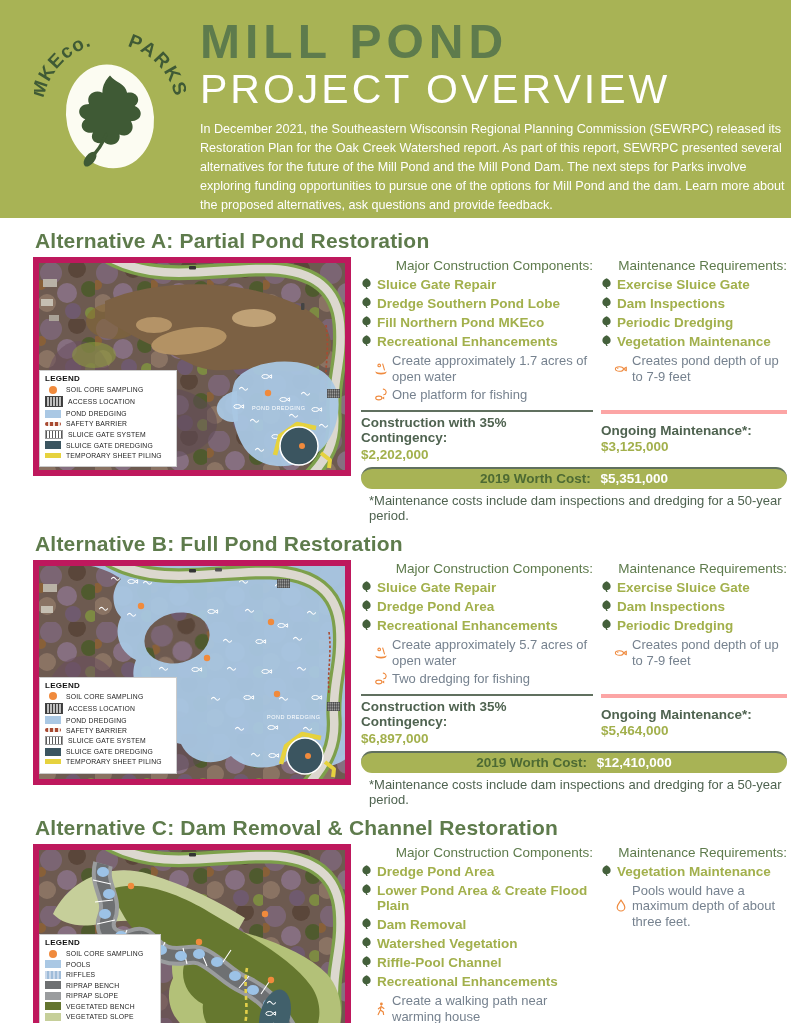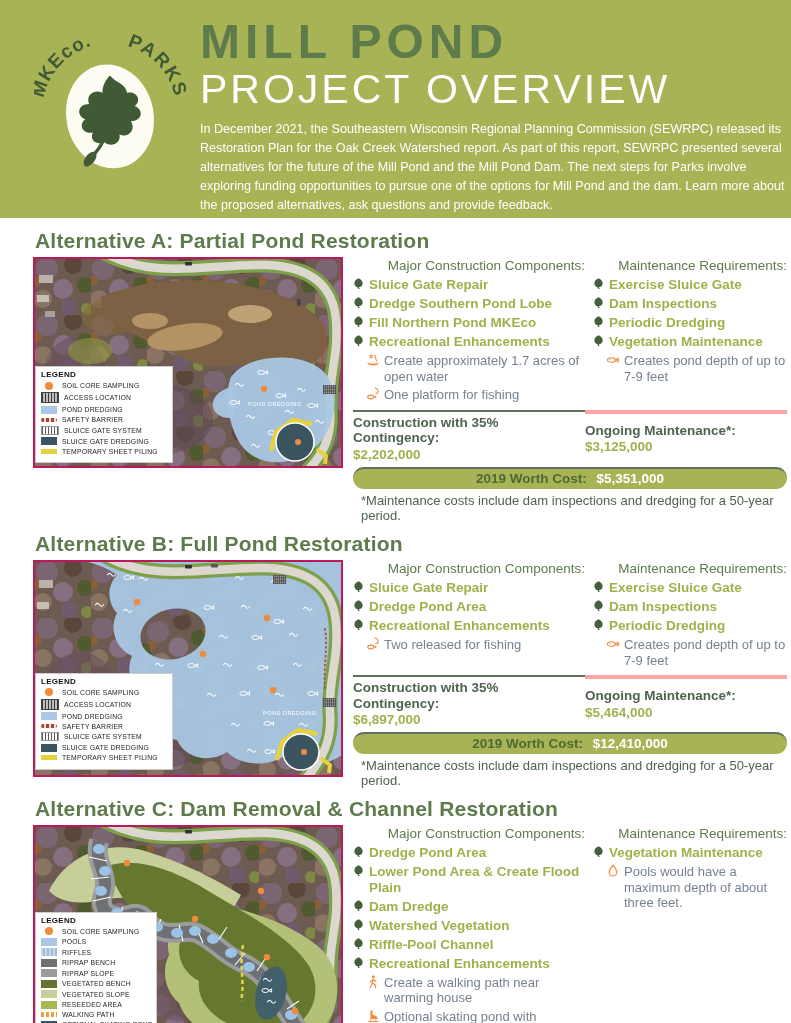--- a/index.html
+++ b/index.html
@@ -16,21 +16,21 @@
   .title1{ font-size:48px; font-weight:bold; color:#5e7b4c; letter-spacing:5px; line-height:1.02; }
   .title2{ font-size:41px; font-weight:normal; color:#ffffff; letter-spacing:3px; line-height:1.08; }
   .intro{ color:#ffffff; font-size:12.6px; line-height:1.5; width:600px; margin-top:9px; }
 
   
   .main{ padding:2px 4px 0 33px; }
   .section{ margin-bottom:7px; }
   .section-heading{ font-size:21px; font-weight:bold; color:#5e7b4c; margin:9px 0 4px 2px; letter-spacing:0.2px; }
   .section-body{ display:flex; gap:10px; align-items:stretch; }
 
-  .map-wrap{ position:relative; flex:none; width:306px; border:2px solid #be185d; }
+  .map-wrap{ position:relative; flex:none; width:306px; border:6px solid #be185d; }
   .map-wrap svg{ display:block; }
 
   .legend-box{ position:absolute; left:0; background:#ffffff; border:1px solid #cccccc;
     padding:3px 7px 5px 5px; width:138px; box-sizing:border-box; }
   .legend-box.narrow{ width:122px; }
   .legend-title{ font-size:8px; font-weight:bold; color:#111; letter-spacing:0.3px; margin-bottom:2px; }
   .lg-row{ display:flex; align-items:center; gap:5px; margin:2.5px 0; }
   .lg-label{ font-size:6.8px; color:#1c1c1c; letter-spacing:0.2px; white-space:nowrap; }
   .sw{ width:16px; height:8px; flex:none; display:inline-block; }
   .sw-dot{ width:8px; height:8px; border-radius:50%; background:#f08a3c; margin:0 4px; }
@@ -49,26 +49,26 @@
   .sw-walking{ height:5px; background:repeating-linear-gradient(90deg,#e8a23c 0 3px,#ffffff 3px 5px); }
 
   .right-col{ flex:1; display:flex; flex-direction:column; min-width:0; }
   .cols{ display:flex; gap:8px; }
   .col-construction{ width:232px; flex:none; }
   .col-maintenance{ flex:1; }
   .col-heading{ font-size:13.5px; font-weight:normal; color:#5e7b4c; margin:1px 0 4px;text-align:right; }
   .bullet{ display:flex; gap:5px; margin:3.5px 0; align-items:flex-start; }
   .leaf{ width:11px; height:11px; flex:none; margin-top:1px; }
   .bullet-text{ font-size:13.5px; font-weight:bold; color:#a2b04c; line-height:1.15; }
-  .sub-item{ display:flex; gap:4px; margin:3px 0 3px 13px; align-items:flex-start; }
+  .sub-item{ display:flex; gap:4px; margin:3px 0 3px 13px; align-items:center; }
   .sub-icon{ width:14px; height:14px; flex:none; margin-top:0px; }
   .sub-text{ font-size:13px; color:#76828f; line-height:1.2; }
 
   .cost-block{ margin-top:auto; padding-top:4px; }
-  .cost-row{ display:flex; gap:0; }
+  .cost-row{ display:flex; gap:8px; }
   .cost-cell-a{ width:232px; flex:none; border-top:2px solid #60705f; padding-top:3px; }
   .cost-cell-b{ flex:1; border-top:4px solid #fca5a5; padding-top:9px; }
   .cost-label{ font-size:13.5px; font-weight:bold; color:#4f6350; line-height:1.15; }
   .cost-value{ font-size:13.5px; font-weight:bold; color:#a2b04c; margin-top:1px; }
   .worth-bar{ margin-top:5px; border-top:2px solid #60705f; background:#a8b355;
     text-align:center; padding:2px 0 3px; font-size:13.5px; font-weight:bold;border-radius:11px; }
   .worth-label{ color:#4d6a33; }
   .worth-value{ color:#ffffff; margin-left:6px; }
   .footnote{ font-size:13px; color:#4f6350; margin-top:4px; padding-left:8px; }
 </style>
@@ -450,25 +450,31 @@
                   <use href="#leaf-icon"></use>
                 </svg>
                 <span class="bullet-text">Dredge Pond Area</span>
               </div>
               <div class="bullet">
                 <svg class="leaf" viewBox="0 0 12 12">
                   <use href="#leaf-icon"></use>
                 </svg>
                 <span class="bullet-text">Recreational Enhancements</span>
               </div>
+            <div class="sub-item">
+                <svg class="sub-icon" viewBox="0 0 14 14">
+                  <use href="#canoe-icon"></use>
+                </svg>
+                <span class="sub-text">Create approximately 5.7 acres of open water</span>
+              </div>
               <div class="sub-item">
                 <svg class="sub-icon" viewBox="0 0 14 14">
                   <use href="#fishing-icon"></use>
                 </svg>
-                <span class="sub-text">Two released for fishing</span>
+                <span class="sub-text">Two dredging for fishing</span>
               </div>
           </div>
           <div class="col-maintenance">
             <div class="col-heading">Maintenance Requirements:</div>
             <div class="bullet">
                 <svg class="leaf" viewBox="0 0 12 12">
                   <use href="#leaf-icon"></use>
                 </svg>
                 <span class="bullet-text">Exercise Sluice Gate</span>
               </div>
@@ -627,21 +633,21 @@
               <div class="bullet">
                 <svg class="leaf" viewBox="0 0 12 12">
                   <use href="#leaf-icon"></use>
                 </svg>
                 <span class="bullet-text">Lower Pond Area &amp; Create Flood Plain</span>
               </div>
               <div class="bullet">
                 <svg class="leaf" viewBox="0 0 12 12">
                   <use href="#leaf-icon"></use>
                 </svg>
-                <span class="bullet-text">Dam Dredge</span>
+                <span class="bullet-text">Dam Removal</span>
               </div>
               <div class="bullet">
                 <svg class="leaf" viewBox="0 0 12 12">
                   <use href="#leaf-icon"></use>
                 </svg>
                 <span class="bullet-text">Watershed Vegetation</span>
               </div>
               <div class="bullet">
                 <svg class="leaf" viewBox="0 0 12 12">
                   <use href="#leaf-icon"></use>

